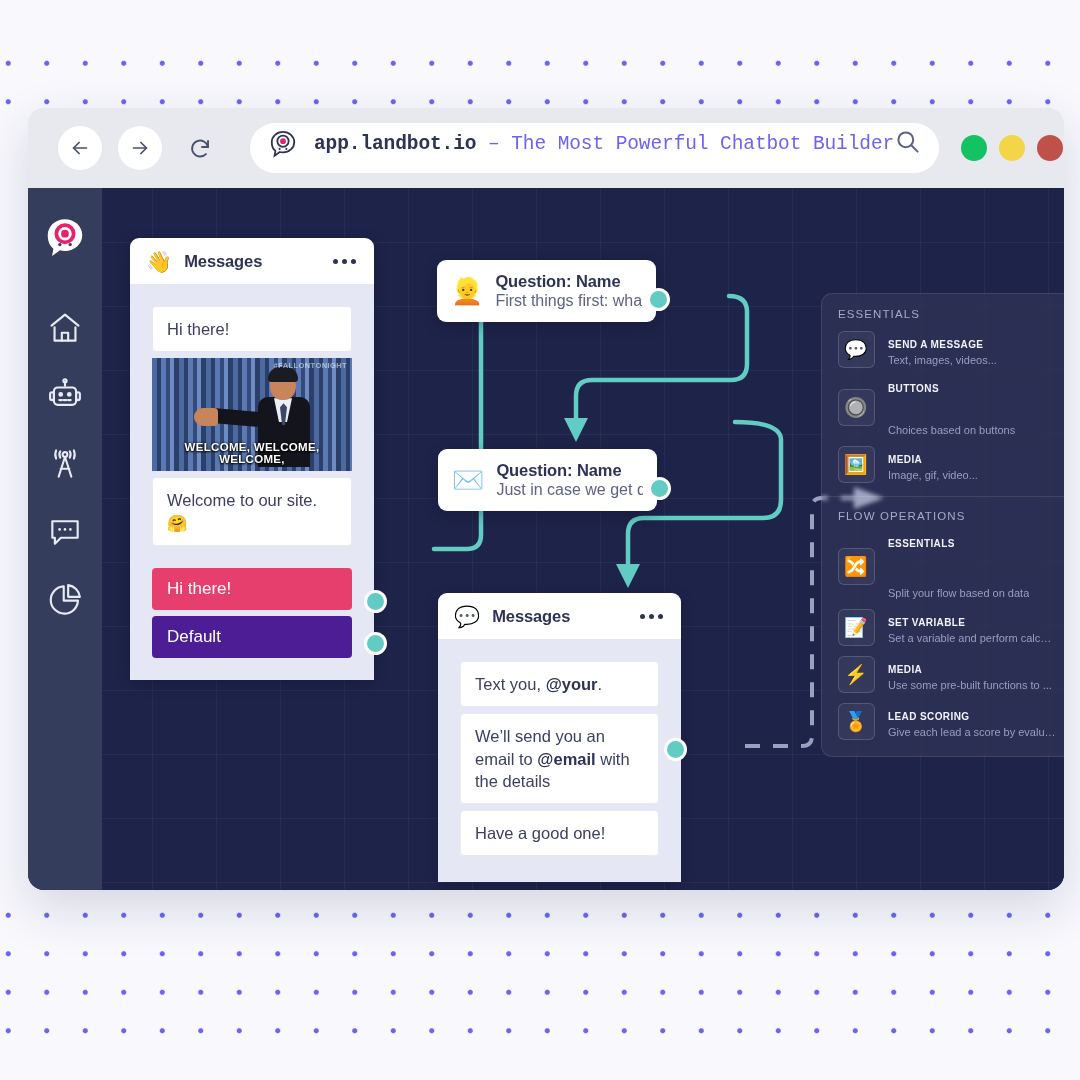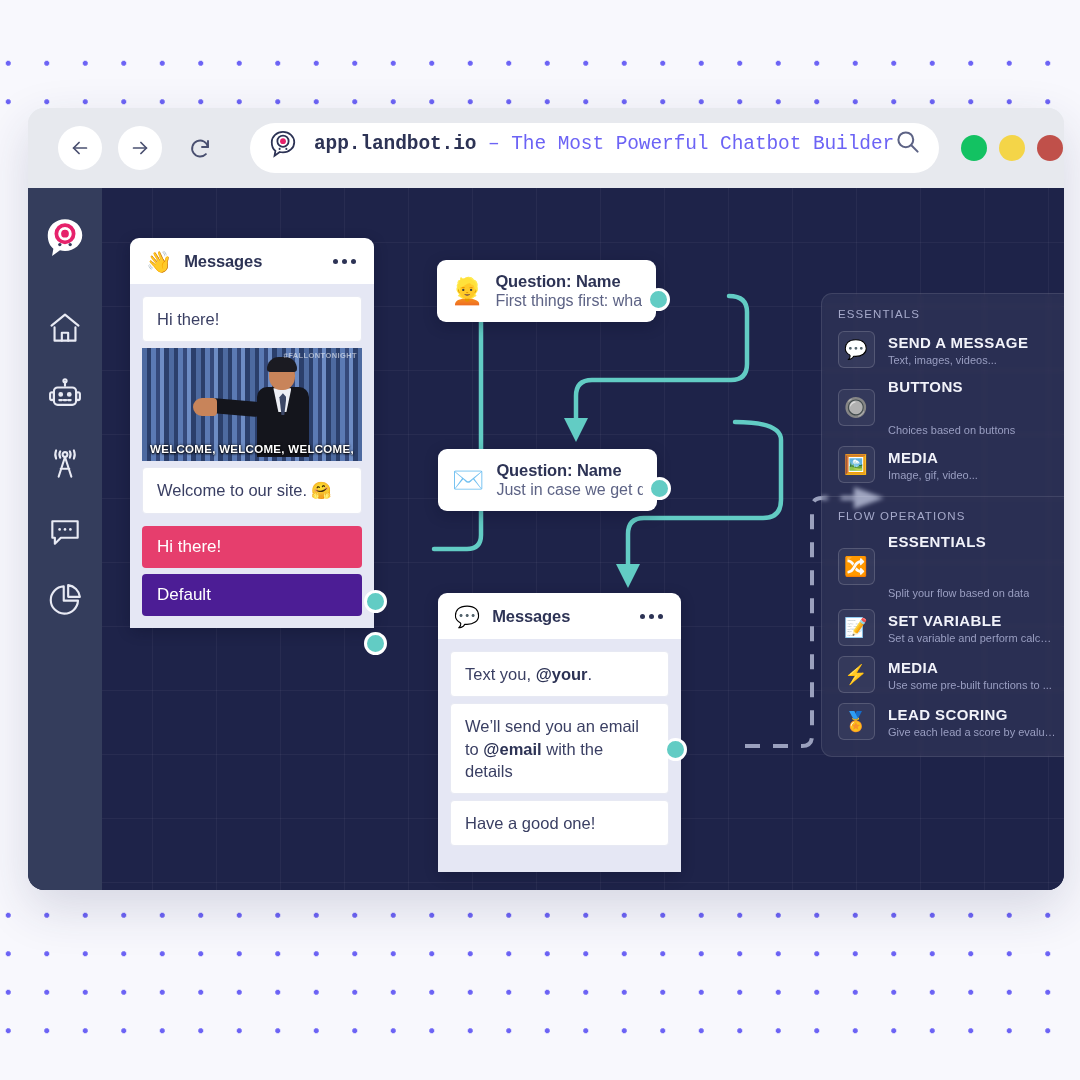--- a/index.html
+++ b/index.html
@@ -153,21 +153,21 @@
   .node-title {
     font-size: 16.5px;
     font-weight: 700;
     color: #2d3355;
     flex: 1 1 auto;
     letter-spacing: -0.1px;
   }
   .dots-menu { display: flex; gap: 4px; flex: 0 0 auto; padding: 4px; }
   .dots-menu i { width: 5px; height: 5px; border-radius: 50%; background: #2d3355; display: block; }
 
-  .node-body { background: #e5e7f4; padding: 12px; }
+  .node-body { background: #e5e7f4; padding: 22px; }
   .bubble {
     background: #fff;
     border: 1px solid #e7e9f3;
     border-radius: 4px;
     padding: 11px 14px;
     font-size: 16.5px;
     color: #3a3f63;
     margin-bottom: 6px;
     line-height: 1.35;
   }
@@ -313,21 +313,21 @@
     flex: 0 0 37px;
     border-radius: 6px;
     border: 1px solid rgba(255,255,255,0.16);
     background: rgba(255,255,255,0.05);
     display: flex; align-items: center; justify-content: center;
     font-size: 19px;
     line-height: 1;
   }
   .tool-text { min-width: 0; }
   .tool-title {
-    font-size: 15px;
+    font-size: 10px;
     font-weight: 700;
     color: #f2f3fa;
     letter-spacing: 0.4px;
     white-space: nowrap;
   }
   .tool-sub {
     font-size: 11px;
     color: #9a9fc2;
     white-space: nowrap;
     overflow: hidden;

